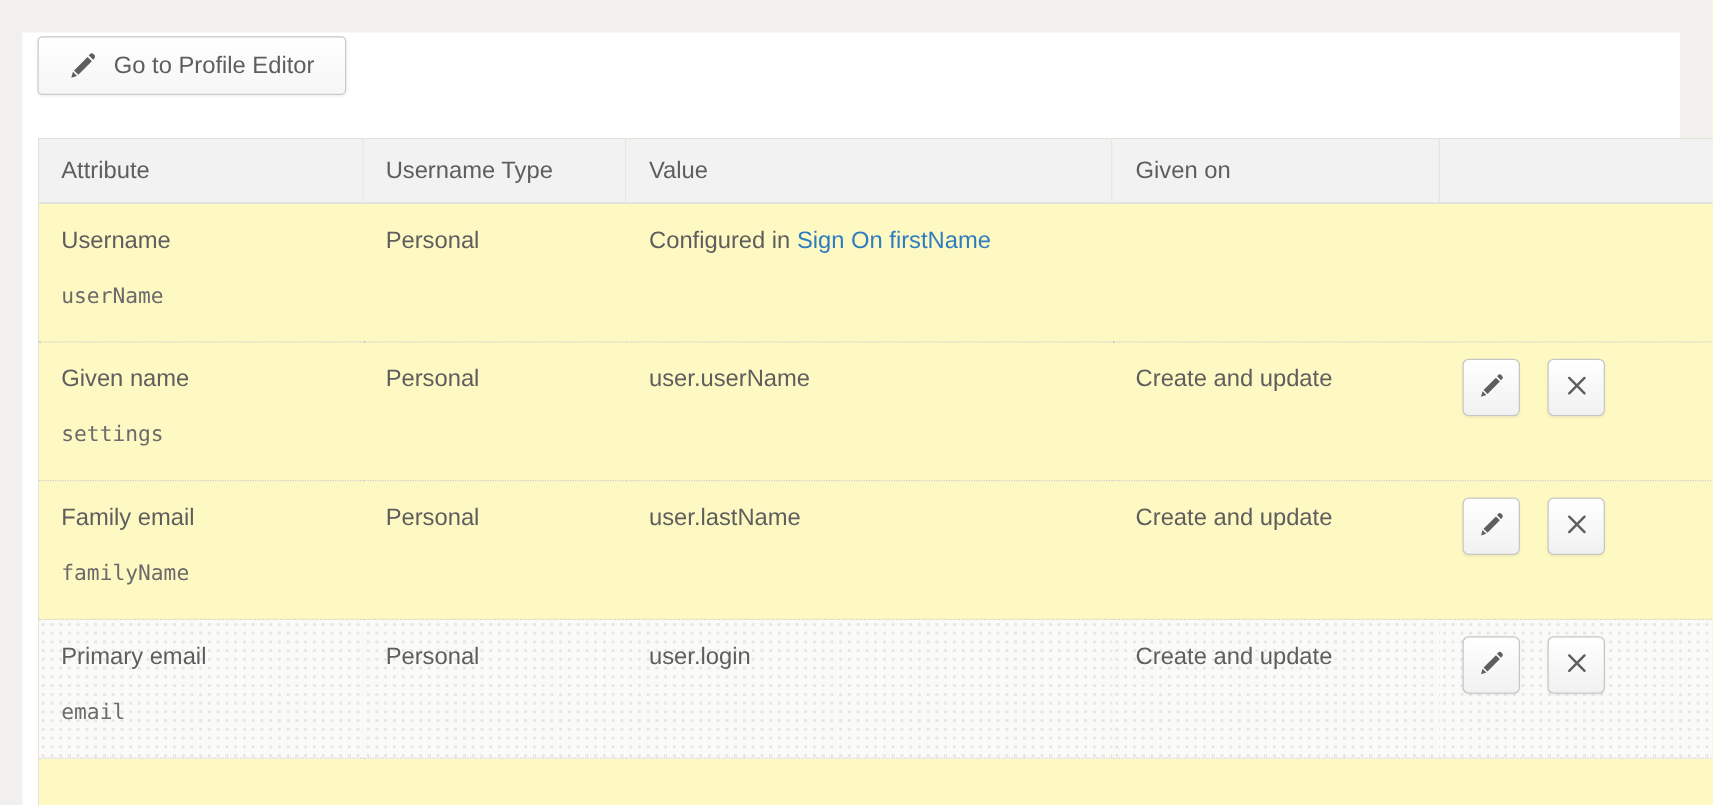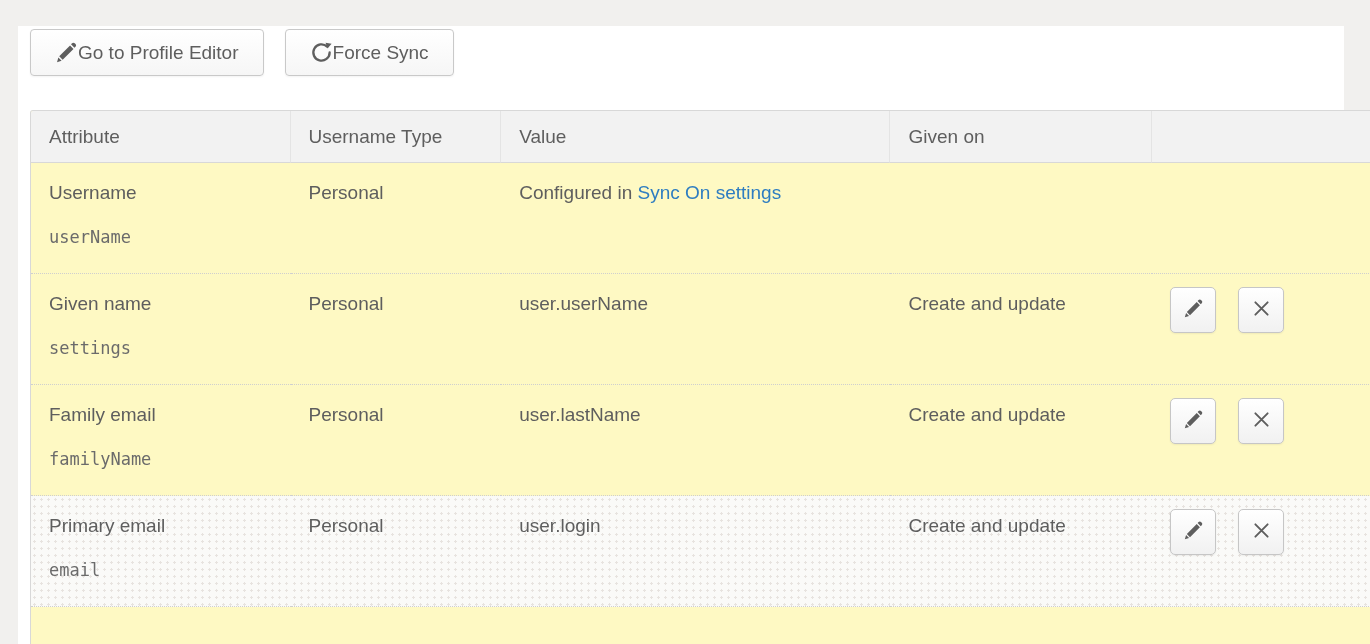--- a/index.html
+++ b/index.html
@@ -10,21 +10,21 @@
     font-family:"Liberation Sans", sans-serif;
     color:#5e5e5e;
   }
   .panel {
     position:absolute; left:18px; top:26px; width:1326px; height:640px;
     background:#ffffff;
   }
   
   .toolbar { position:absolute; left:30px; top:29px; display:flex; gap:21px; }
   .btn {
-    height:47px; display:inline-flex; align-items:center; 
+    height:47px; display:inline-flex; align-items:center; gap:13px;
     padding:0 24px; background:linear-gradient(#ffffff,#f6f6f6);
     border:1px solid #c9c9c9; border-radius:4px;
     font-family:"Liberation Sans", sans-serif;
     font-size:19px; color:#5e5e5e; cursor:pointer;
     box-shadow:0 1px 2px rgba(0,0,0,0.05);
   }
   .btn .icon { display:inline-flex; }
   .btn svg { width:23px; height:23px; }
   
   .grid {
@@ -74,29 +74,20 @@
 
 <div class="toolbar">
   <button class="btn">
     <span class="icon">
       <svg viewBox="0 0 24 24">
           <path fill="#5e5e5e" d="M3.5 17.2l-1.4 4.9 4.8-1.5-3.4-3.4zm.9-1.2l3.6 3.6L19.3 8.3l-3.6-3.6L4.4 16zm12.3-12.6l3.6 3.6 1.1-1.1c.8-.8.8-2 0-2.8l-.8-.8c-.8-.8-2-.8-2.8 0l-1.1 1.1z"></path>
         </svg>
     </span>
     <span>Go to Profile Editor</span>
   </button>
-  <button class="btn">
-    <span class="icon">
-      <svg viewBox="0 0 24 24">
-          <path d="M20.5 12a8.5 8.5 0 1 1-2.6-6.1" fill="none" stroke="#5e5e5e" stroke-width="2.4" stroke-linecap="round"></path>
-          <path d="M16.2 1.7l6.3 1.2-4.2 4.8z" fill="#5e5e5e"></path>
-        </svg>
-    </span>
-    <span>Force Sync</span>
-  </button>
 </div>
 
 <div class="grid">
   <table>
     <colgroup>
       <col style="width:250px">
         <col style="width:203px">
         <col style="width:375px">
         <col style="width:252px">
         <col style="width:234px">
@@ -111,21 +102,21 @@
       </tr>
     </thead>
     <tbody>
       <tr>
         <td>
           <div class="attr-main">Username</div>
           <div class="attr-code">userName</div>
         </td>
         <td><span class="cell-text">Personal</span></td>
         <td>
-          <span class="cell-text">Configured in </span><a class="link cell-text">Sync On settings</a>
+          <span class="cell-text">Configured in </span><a class="link cell-text">Sign On firstName</a>
         </td>
         <td><span class="cell-text"></span></td>
         <td></td>
       </tr>
 
       <tr>
         <td>
           <div class="attr-main">Given name</div>
           <div class="attr-code">settings</div>
         </td>

